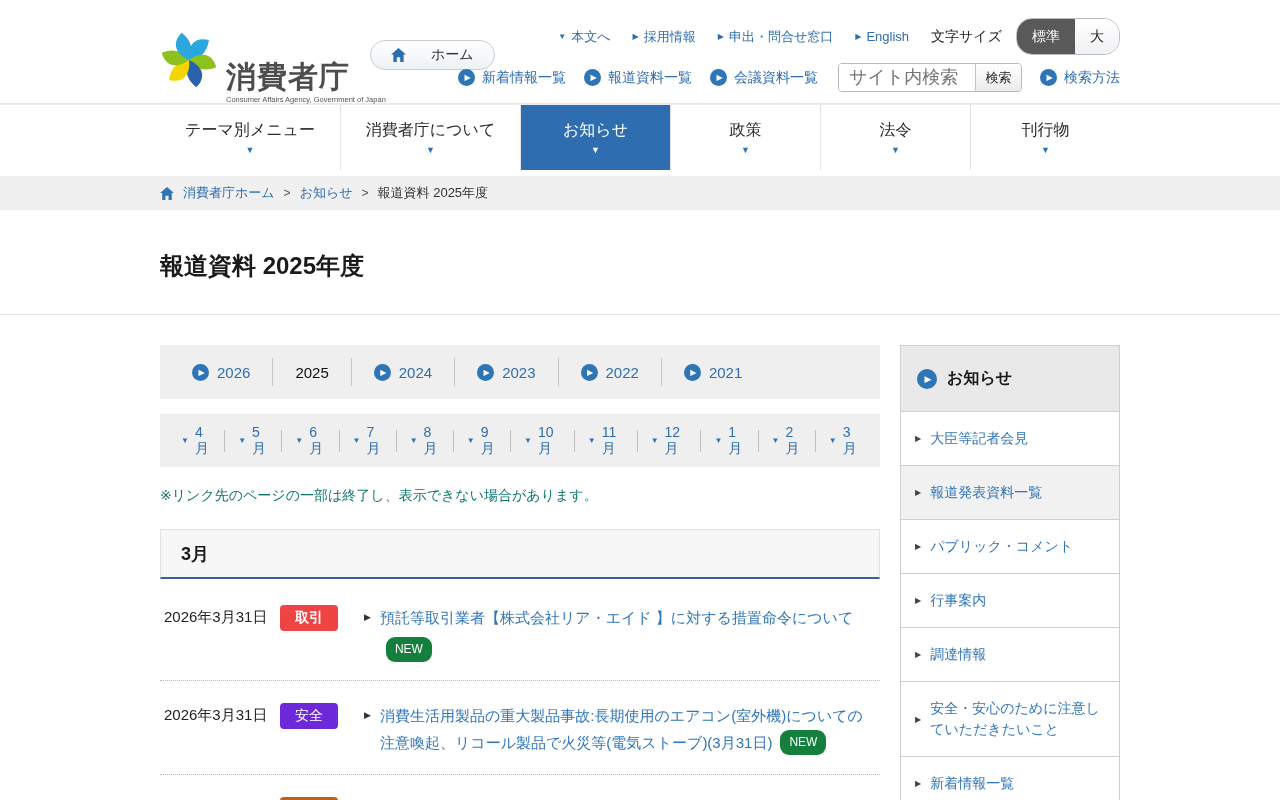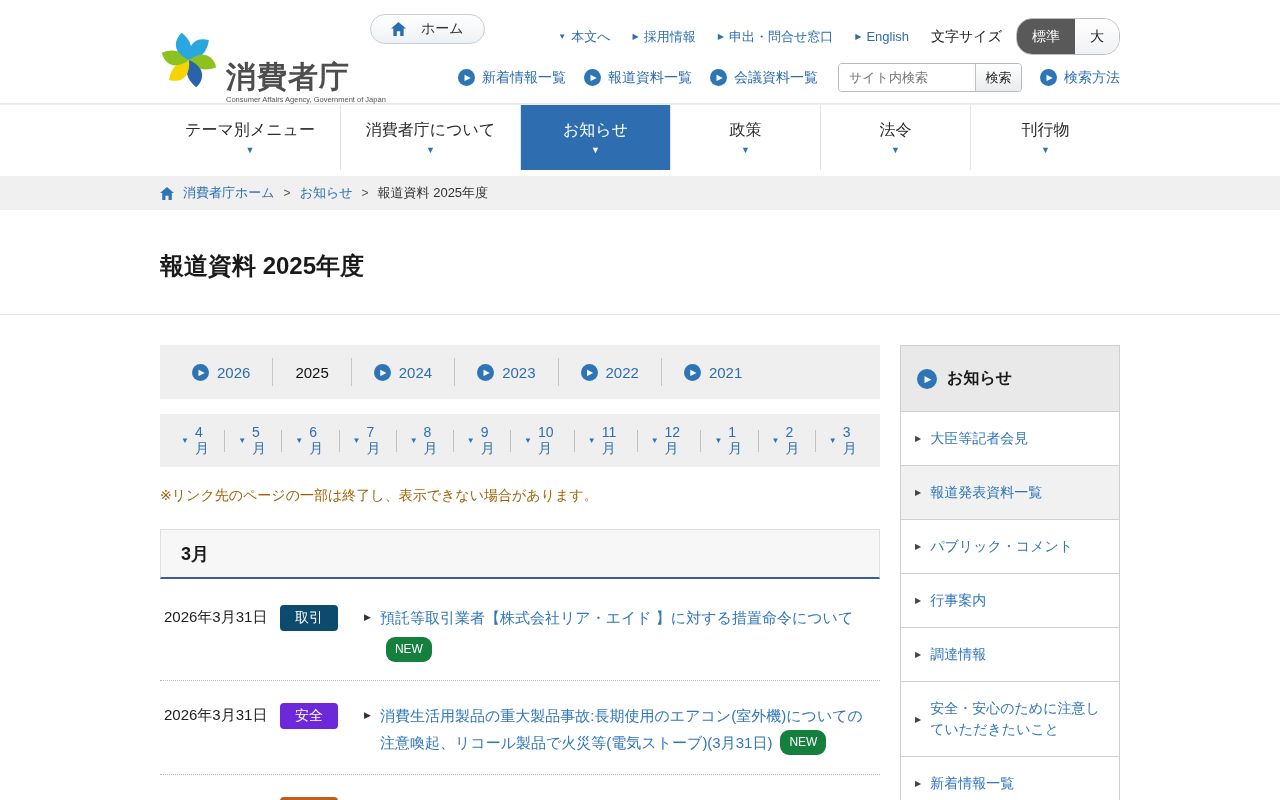--- a/index.html
+++ b/index.html
@@ -8,37 +8,37 @@
   a { text-decoration:none; }
   .inner { width:960px; margin:0 auto; }
 
   
   .site-header { height:104px; border-bottom:1px solid #e9e9e9; background:#fff; }
   .header-inner { width:960px; margin:0 auto; height:100%; position:relative; }
   .logo-wrap { position:absolute; left:0; top:16px; display:flex; align-items:center; cursor:pointer; }
   .logo-text { margin-left:8px;margin-top:44px; }
   .logo-title { font-size:30px; font-weight:bold; color:#4d4d4d; letter-spacing:1px; line-height:1.1; }
   .logo-sub { font-size:7.5px; color:#555; margin-top:2px; }
-  .home-pill { position:absolute; left:210px; top:14px; display:flex; align-items:center; gap:15px;
+  .home-pill { position:absolute; left:210px; top:40px; display:flex; align-items:center; gap:25px;
     height:30px; padding:0 20px; border:1px solid #c9ced4; border-radius:16px;
     background:linear-gradient(#ffffff,#eef1f4); font-size:14px; color:#333; cursor:pointer;justify-content:center; }
   .util-row { position:absolute; right:0; top:18px; display:flex; align-items:center; gap:22px; font-size:13px; }
   .util-link { color:#2e6eb0; cursor:pointer; display:flex; align-items:center; gap:5px; }
   .util-marker { font-size:8px; color:#2e6eb0; }
   .fs-label { color:#1a1a1a; font-size:14px; }
   .fs-toggle { display:flex; border:1px solid #b9bec4; border-radius:16px; overflow:hidden; height:37px; margin-left:-8px; }
   .fs-btn { display:flex; align-items:center; padding:0 15px; font-size:14px; cursor:pointer; }
   .fs-std { background:#595959; color:#fff; }
   .fs-lg { background:linear-gradient(#ffffff,#f0f1f3); color:#222; }
   .quick-row { position:absolute; right:0; top:63px; display:flex; align-items:center; gap:18px; font-size:14px; }
   .quick-link { color:#2e6eb0; display:flex; align-items:center; gap:7px; cursor:pointer; }
   .cicon { width:17px; height:17px; min-width:17px; border-radius:50%; background:#2e75b6; color:#fff;
     display:inline-flex; align-items:center; justify-content:center; font-size:8px; padding-left:2px; }
   .searchbox { display:flex; height:29px; border:1px solid #b5bac0; border-radius:4px; overflow:hidden; background:#fff; }
-  .searchbox input { border:0; outline:0; width:136px; padding:0 10px; font-size:13px;
+  .searchbox input { border:0; outline:0; width:136px; padding:0 10px; font-size:18px;
     font-family:"Liberation Sans","DejaVu Sans",sans-serif; color:#333; }
   .search-btn { width:46px; border:0; border-left:1px solid #c2c6cb; background:linear-gradient(#fff,#e9ebed);
     font-size:13px; color:#222; cursor:pointer; font-family:inherit; }
 
   
   .main-nav { border-top:1px solid #ececec; }
   .nav-inner { width:960px; margin:0 auto; display:flex; height:65px; }
   .nav-tab { display:flex; flex-direction:column; align-items:center; justify-content:center; gap:5px;
     font-size:16px; color:#2b2b2b; cursor:pointer; background:#fff; }
   .nav-tab + .nav-tab { border-left:1px solid #e3e3e3; }
@@ -65,21 +65,21 @@
   .year-item { display:flex; align-items:center; gap:8px; padding:0 22px; font-size:15px; height:28px; }
   .year-item + .year-item { border-left:1px solid #c6c6c6; }
   .year-item a { color:#2e6eb0; }
   .year-current { font-weight:normal; color:#111; }
 
   .month-strip { background:#efefef; height:53px; margin-top:15px; display:flex; align-items:center; padding:0 8px; }
   .month-item { display:flex; align-items:center; gap:6px; padding:0 13px; font-size:14px; height:22px; color:#2e6eb0; cursor:pointer; }
   .month-item + .month-item { border-left:1px solid #c0c0c0; }
   .mk { font-size:8px; color:#2e75b6; }
 
-  .note { margin-top:20px; font-size:14px; color:#a16207; }
+  .note { margin-top:20px; font-size:14px; color:#0f766e; }
 
   .month-head { margin-top:24px; height:50px; background:#f7f7f7; border:1px solid #e0e0e0;
     border-bottom:2px solid #3d5f99; display:flex; align-items:center; padding:0 20px;
     font-size:18px; font-weight:bold; color:#1a1a1a; }
 
   .news-list { margin-top:4px; }
   .news-row { display:flex; align-items:flex-start; padding:22px 4px 18px; }
   .news-row + .news-row { border-top:1px dotted #b9b9b9; }
   .news-date { width:116px; min-width:116px; font-size:15px; color:#222; padding-top:3px; }
   .cat-badge { width:58px; min-width:58px; text-align:center; color:#fff; font-size:14px;
@@ -311,21 +311,21 @@
         </div>
       </div>
 
     <p class="note">※リンク先のページの一部は終了し、表示できない場合があります。</p>
 
     <div class="month-head">3月</div>
 
     <div class="news-list" id="news-list">
         <div class="news-row">
           <div class="news-date">2026年3月31日</div>
-          <div class="cat-badge" style="background: #0c4a6e;">取引</div>
+          <div class="cat-badge" style="background: #ef4444; font-weight: bold;">取引</div>
           <span class="news-arrow">▶</span>
           <div class="news-body"><a>預託等取引業者【株式会社リア・エイド 】に対する措置命令について</a><span class="new-badge block">NEW</span></div>
         </div>
         <div class="news-row">
           <div class="news-date">2026年3月31日</div>
           <div class="cat-badge" style="background: #6d28d9;">安全</div>
           <span class="news-arrow">▶</span>
           <div class="news-body"><a>消費生活用製品の重大製品事故:長期使用のエアコン(室外機)についての注意喚起、リコール製品で火災等(電気ストーブ)(3月31日)</a><span class="new-badge">NEW</span></div>
         </div>
         <div class="news-row">

